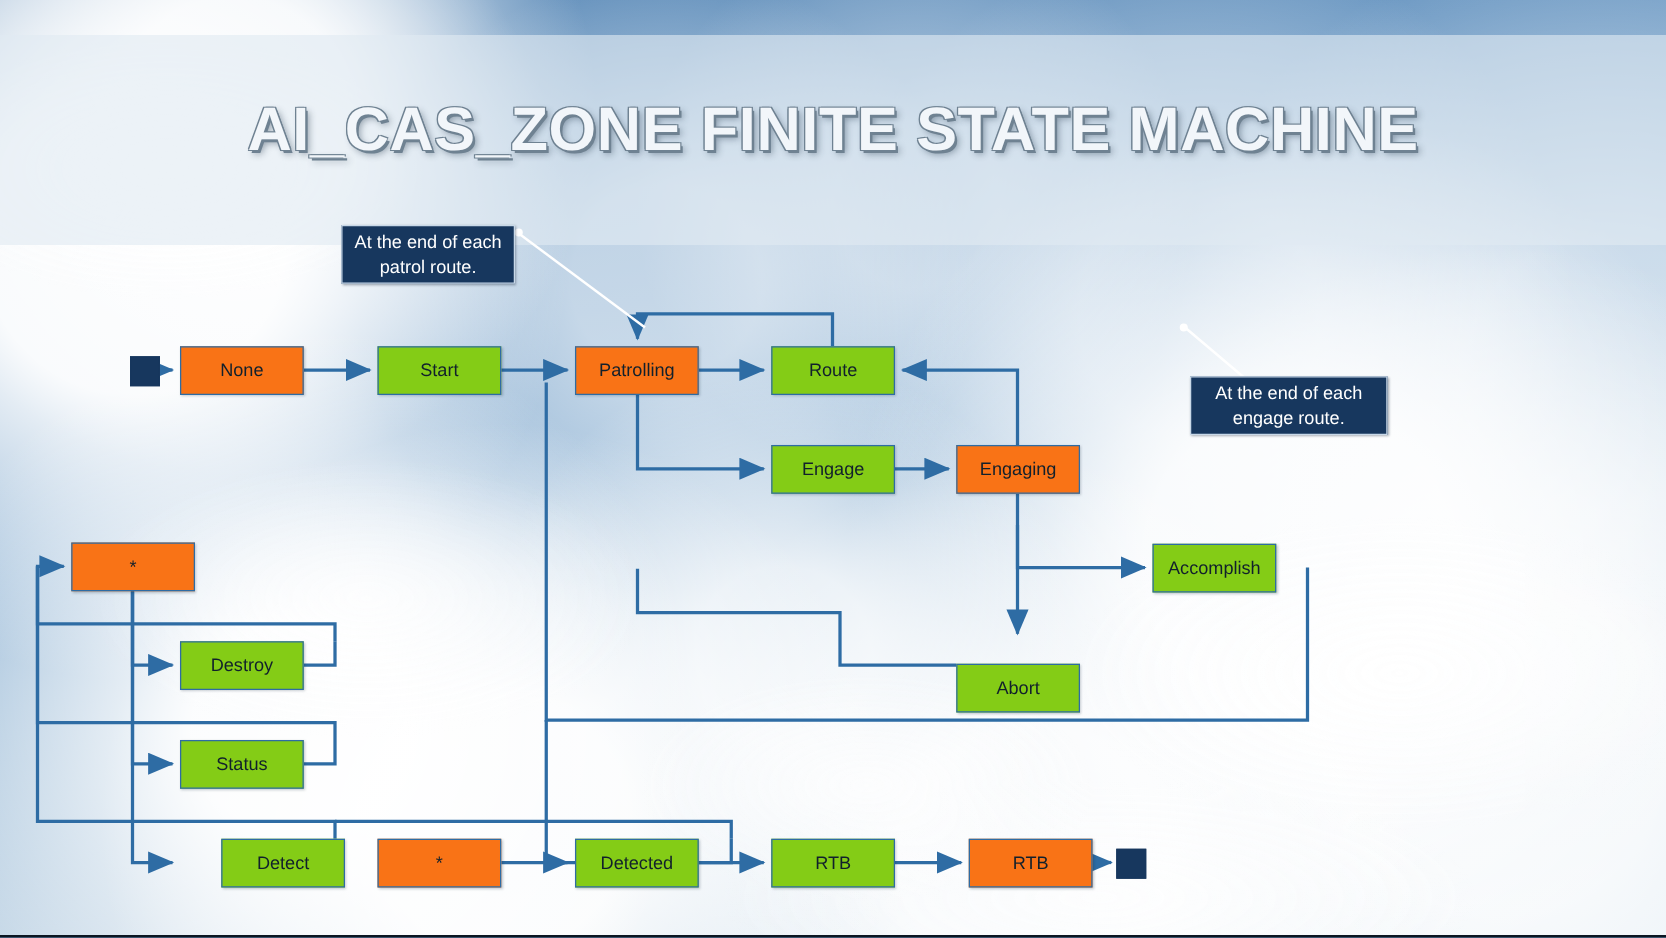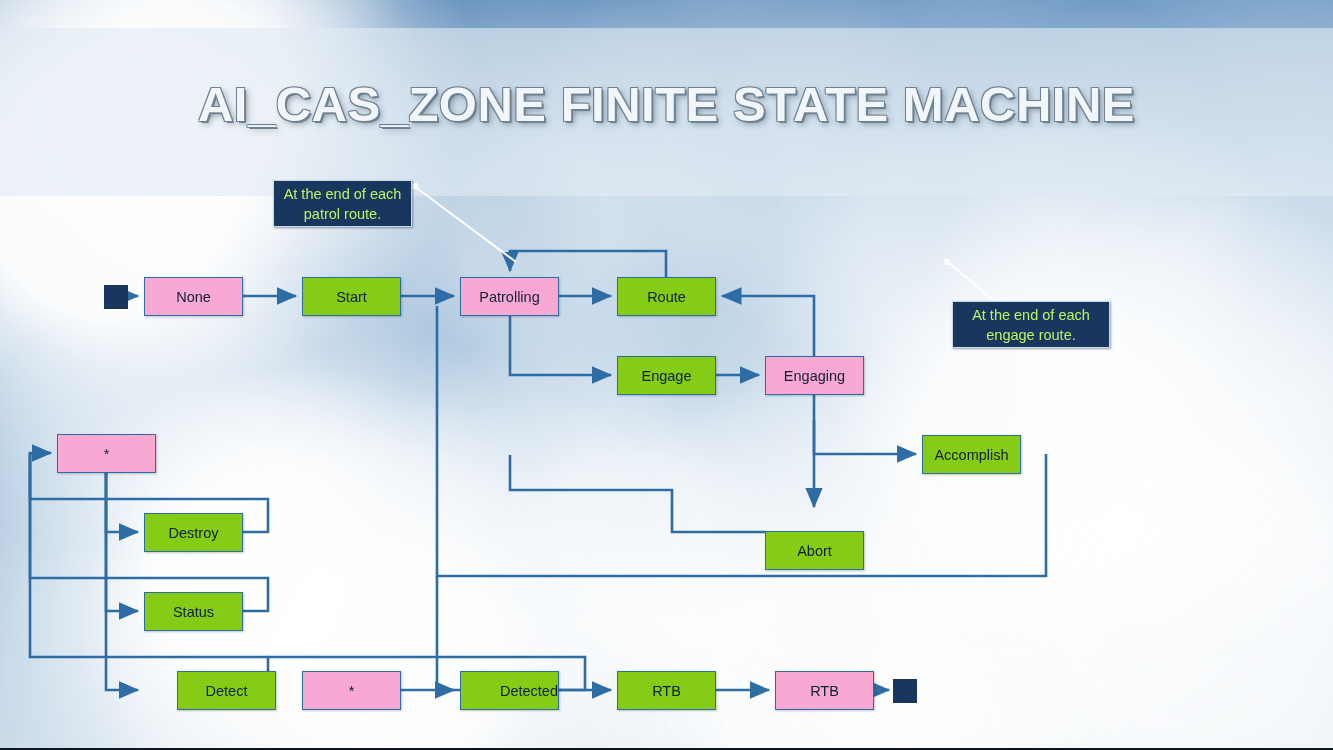--- a/index.html
+++ b/index.html
@@ -84,28 +84,28 @@
     box-sizing: border-box;
     border: 1px solid #2e6ca4;
     display: flex;
     align-items: center;
     justify-content: center;
     font-size: 14.5px;
     color: #11202c;
     box-shadow: 1px 1px 2px rgba(20,40,60,0.25);
   }
   .node.blue { background: #84cc16; }
-  .node.white { background: #f9a8d4; }
+  .node.white { background: #f97316; }
 
   .callout {
     position: absolute;
     box-sizing: border-box;
     background: #17375e;
     border: 1px solid #c8d8e8;
-    color: #bef264;
+    color: #ffffff;
     font-size: 14.5px;
     line-height: 20px;
     text-align: center;
     display: flex;
     align-items: center;
     justify-content: center;
     padding: 4px 8px;
     box-shadow: 1px 1px 2px rgba(10,25,45,0.4);
   }
 
@@ -230,21 +230,21 @@
   </div>
   <div class="node blue" style="left:144px; top:592px; width:99px; height:39px;">
     <span>Status</span>
   </div>
   <div class="node blue" style="left:144px; top:671px; width:99px; height:39px;margin-left:33px;">
     <span>Detect</span>
   </div>
   <div class="node white" style="left:302px; top:671px; width:99px; height:39px;">
     <span>*</span>
   </div>
-  <div class="node blue" style="left:460px; top:671px; width:99px; height:39px;justify-content:flex-end;">
+  <div class="node blue" style="left:460px; top:671px; width:99px; height:39px;">
     <span>Detected</span>
   </div>
   <div class="node blue" style="left:617px; top:671px; width:99px; height:39px;">
     <span>RTB</span>
   </div>
   <div class="node white" style="left:775px; top:671px; width:99px; height:39px;">
     <span>RTB</span>
   </div>
 
   <div class="callout" style="left:273px; top:180px; width:139px; height:47px;">

